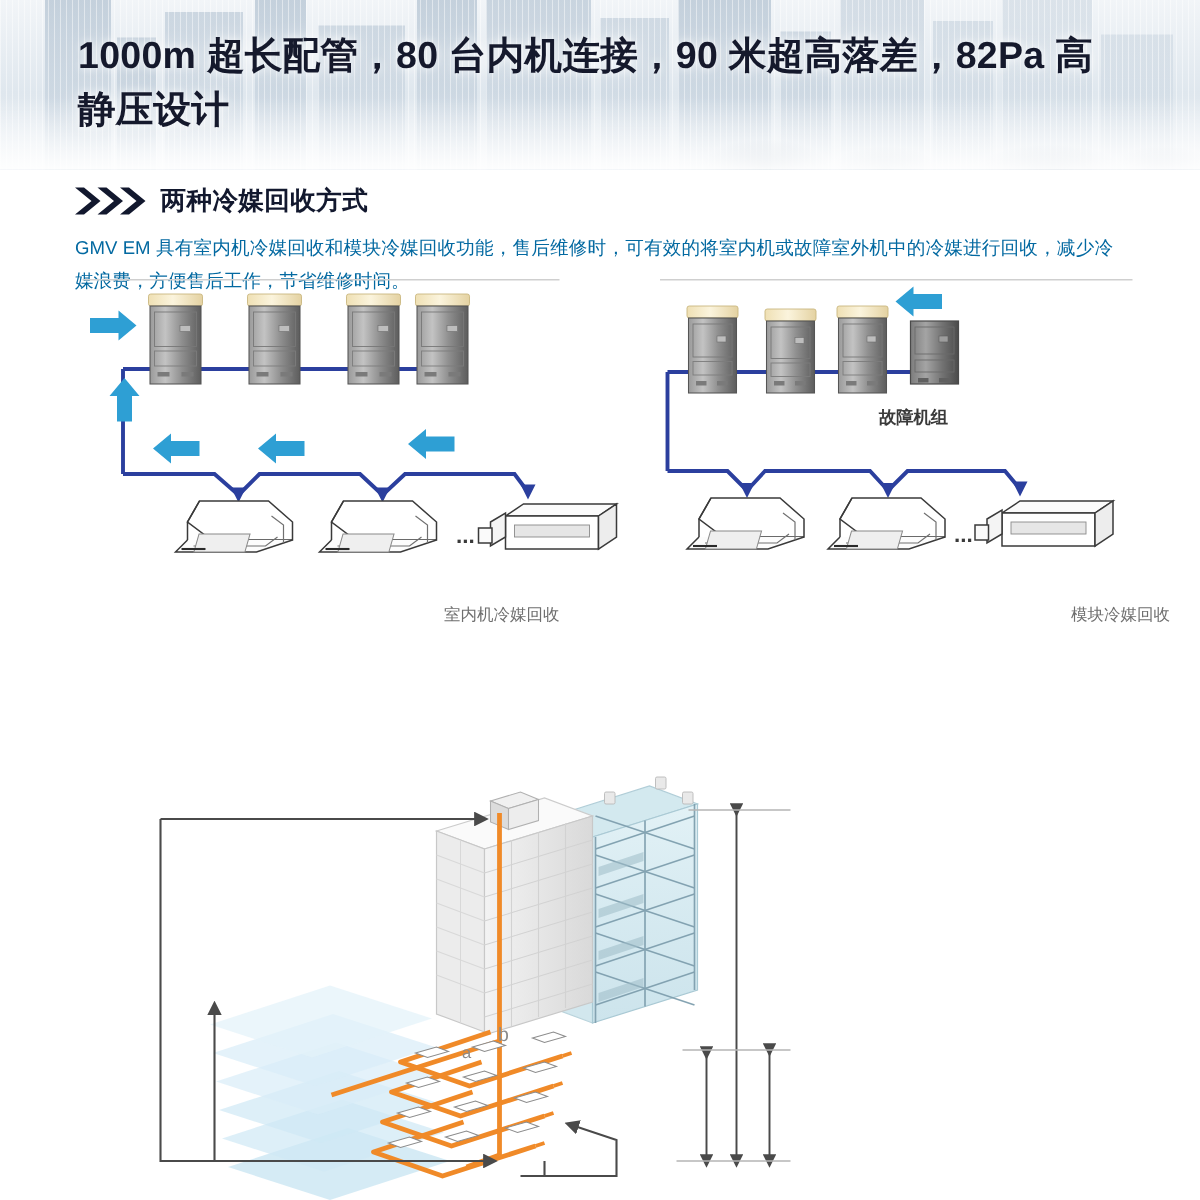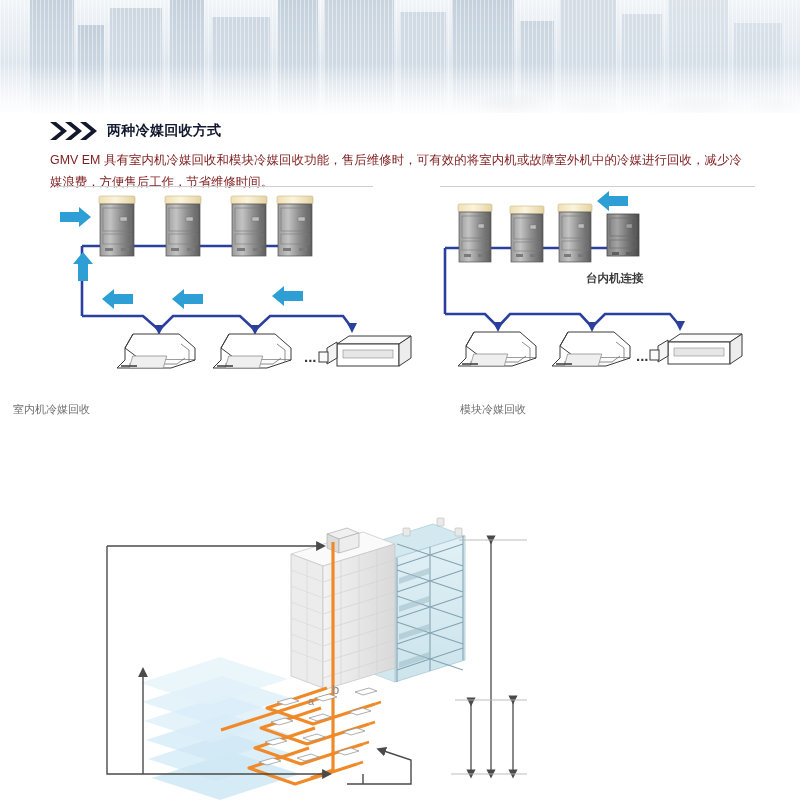--- a/index.html
+++ b/index.html
@@ -55,42 +55,42 @@
     letter-spacing:.2px;
     text-shadow:0 0 6px rgba(255,255,255,.85),0 0 14px rgba(255,255,255,.7);
   }
 
   
   .section{position:absolute;left:0;width:800px;}
   .sec-head{display:flex;align-items:center;gap:9px;padding-left:50px;}
   .chev{display:flex;align-items:center;}
   .chev svg{display:block;}
   .sec-title{
-    font-size:14px;font-weight:bold;color:#12182e;letter-spacing:.3px;
+    font-size:17px;font-weight:bold;color:#12182e;letter-spacing:.3px;
     font-family:"DejaVu Serif","Liberation Serif",serif;
   }
   .sec-body{
     padding:0 58px 0 50px;
     margin-top:9px;
-    font-size:12.4px;line-height:1.80;color:#7f1d1d;
+    font-size:12.4px;line-height:1.80;color:#0369a1;
     text-align:justify;
   }
 
   
   .panels{position:absolute;left:0;top:186px;width:800px;height:215px;}
   .panel{position:absolute;top:0;height:215px;}
   .panel.left{left:55px;width:360px;}
   .panel.right{left:440px;width:320px;}
   .panel .rule{
     position:absolute;top:0;left:0;height:1px;background:#cfcfcf;
   }
   .panel.left .rule{width:318px;}
   .panel.right .rule{width:315px;}
   .panel-caption{
-    position:absolute;bottom:-16px;width:100%;text-align:left;
+    position:absolute;bottom:-16px;width:100%;text-align:right;
     font-size:11px;color:#6f6f6f;
   }
   .panel.left .panel-caption{left:-42px;}
   .panel.right .panel-caption{left:20px;}
 
   .cap-fault{
     position:absolute;font-size:11.5px;font-weight:bold;color:#3a3a3a;
   }
 
   
@@ -115,20 +115,21 @@
     <div class="b" style="left:452px;width:62px;height:113px;"></div>
     <div class="b" style="left:520px;width:34px;height:92px;opacity:.8;"></div>
     <div class="b" style="left:560px;width:56px;height:113px;opacity:.65;"></div>
     <div class="b" style="left:622px;width:40px;height:99px;opacity:.55;"></div>
     <div class="b" style="left:668px;width:60px;height:113px;opacity:.5;"></div>
     <div class="b" style="left:734px;width:48px;height:90px;opacity:.45;"></div>
   </div>
   <div class="stripes"></div>
   <div class="trees"></div>
   <div class="haze"></div>
+  <div class="header-title">1000m 超长配管，80 台内机连接，90 米超高落差，82Pa 高静压设计</div>
 </div>
 
 <div class="section" style="top:122px;">
   <div class="sec-head">
     <span class="chev">
       <svg width="48" height="18" viewBox="0 0 48 18" aria-hidden="true">
         <path d="M0 0 L11 9 L0 18 L6 18 L17 9 L6 0 Z" fill="#12182e"></path>
         <path d="M15 0 L26 9 L15 18 L21 18 L32 9 L21 0 Z" fill="#12182e"></path>
         <path d="M30 0 L41 9 L30 18 L36 18 L47 9 L36 0 Z" fill="#12182e"></path>
       </svg>
@@ -353,21 +354,21 @@
           <path d="M10 8 L22 0 L84 0 L72 8 Z" fill="#fbfbfb"></path>
           <rect x="10" y="8" width="62" height="22" fill="#ffffff"></rect>
           <path d="M72 8 L84 0 L84 22 L72 30 Z" fill="#ededed"></path>
           <rect x="16" y="14" width="50" height="8" fill="#e6e6e6" stroke="#8a8a8a" stroke-width=".6"></rect>
           <path d="M0 12 L10 6 L10 22 L0 28 Z" fill="#f4f4f4"></path>
           <rect x="-8" y="16" width="9" height="10" fill="#fafafa"></rect>
         </g>
       </g>
       <text x="196" y="175" font-size="15" font-weight="bold" fill="#3a3a3a" font-family="Liberation Sans, sans-serif">...</text>
     </svg>
-    <div class="cap-fault" style="left:146px;top:85px;">台内机连接</div>
+    <div class="cap-fault" style="left:146px;top:85px;">故障机组</div>
     <div class="panel-caption">模块冷媒回收</div>
   </div>
 </div>
 
 <div class="section" style="top:418px;">
 </div>
 
 <div class="bottom-diagram">
   <svg width="800" height="288" viewBox="0 0 800 288">
     <defs>

